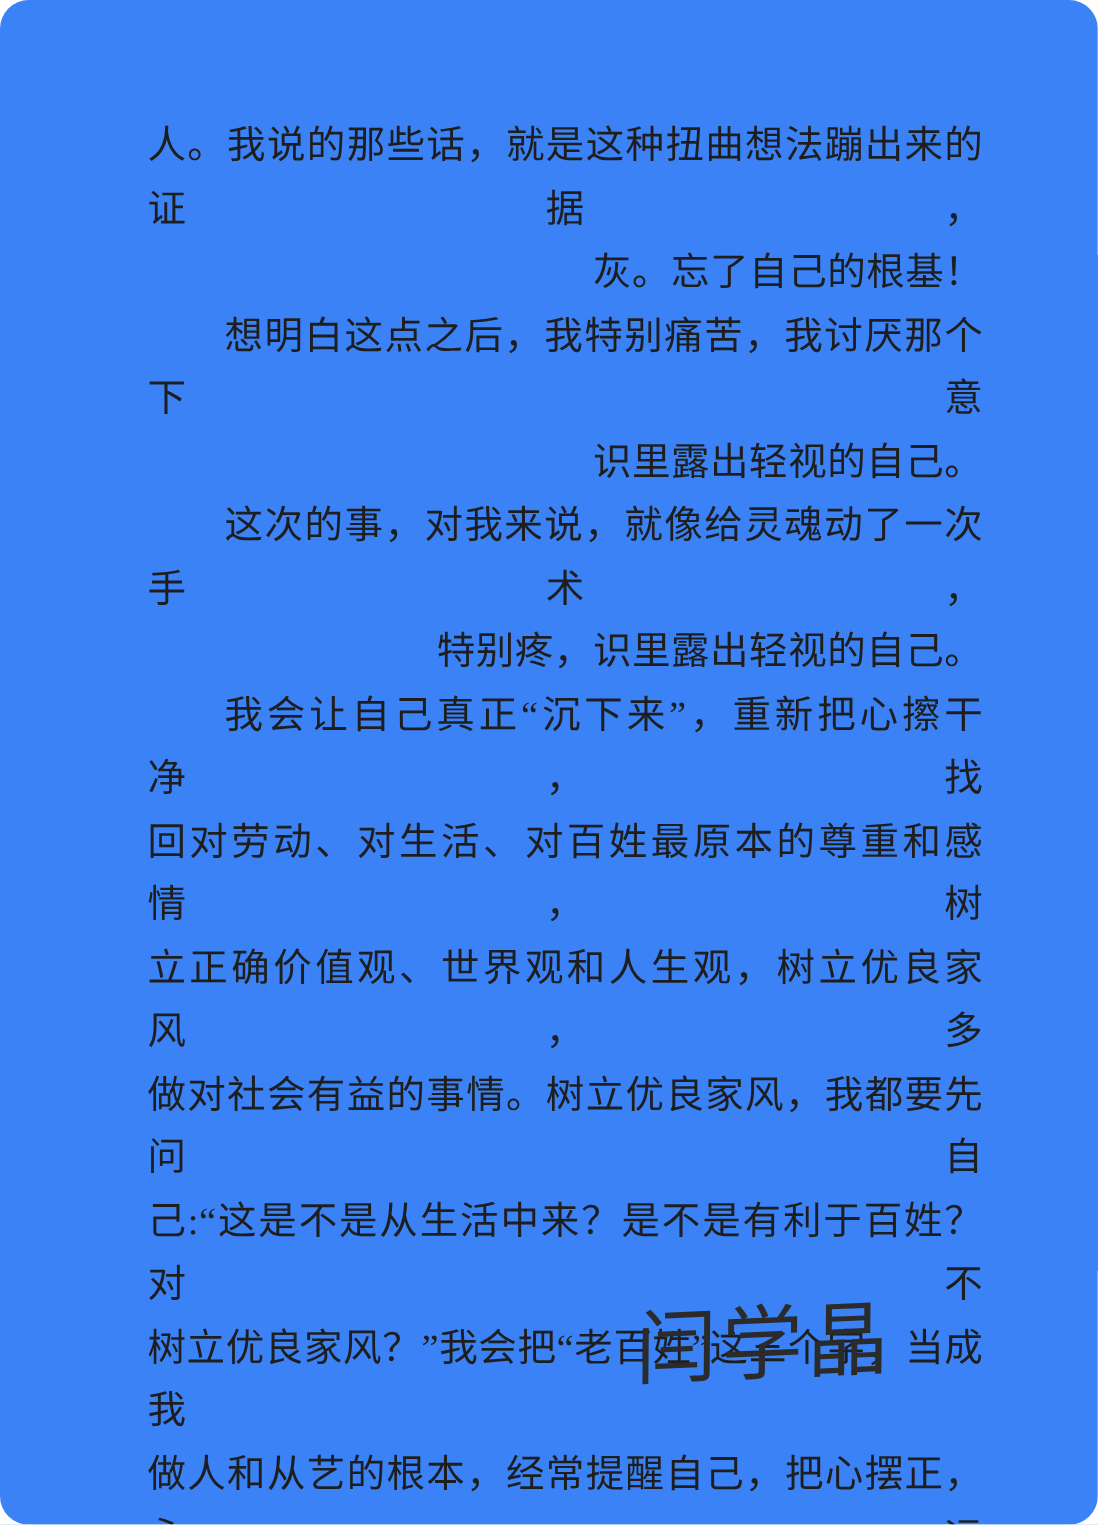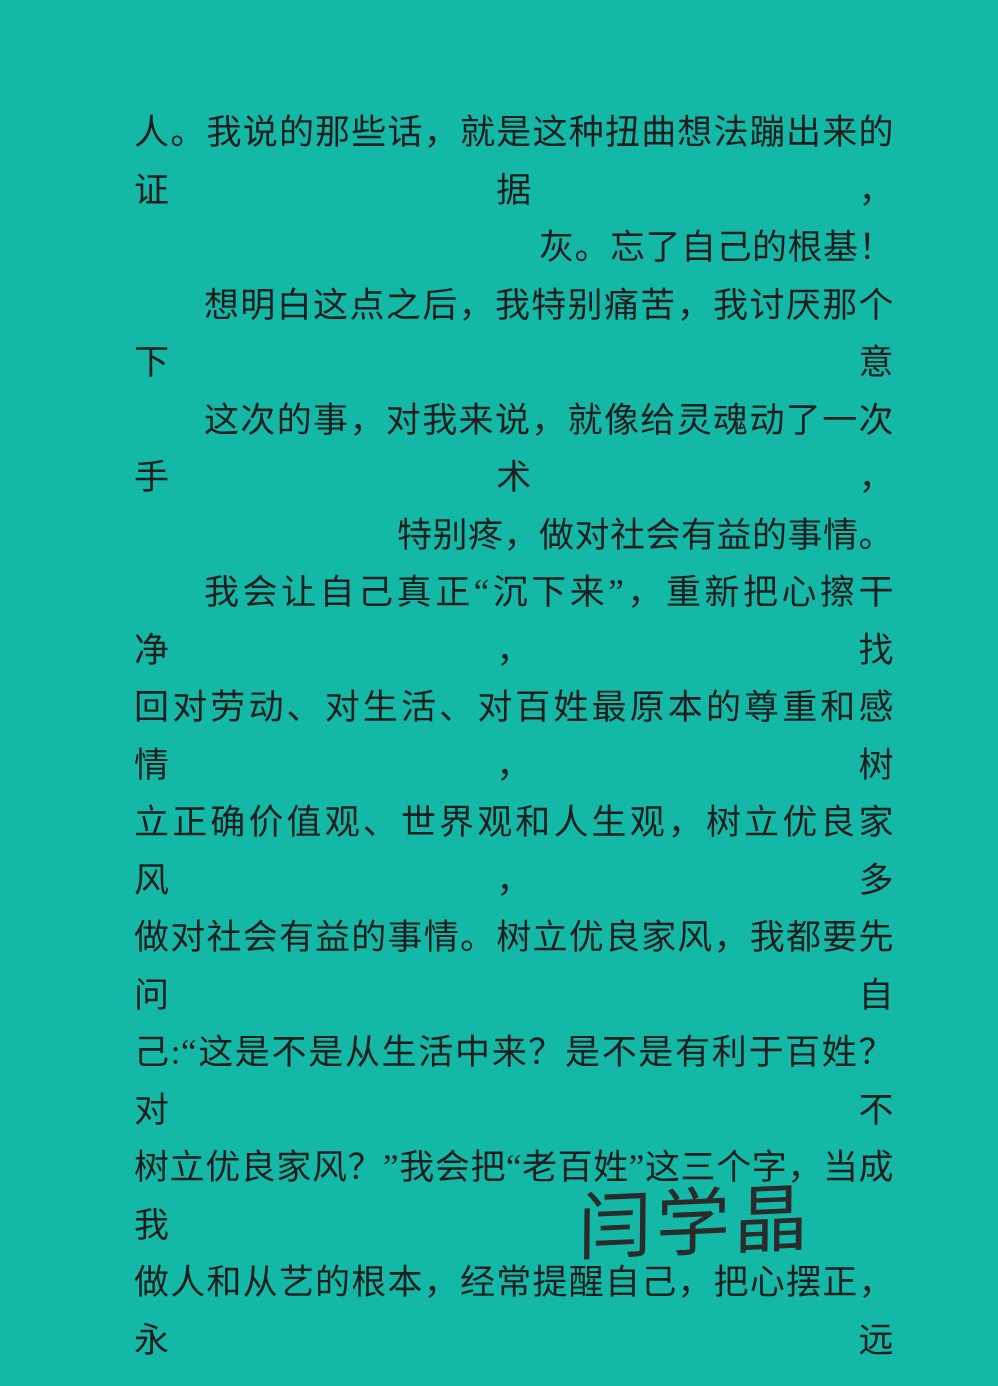--- a/index.html
+++ b/index.html
@@ -51,28 +51,29 @@
       color: #2b2b2b;
       letter-spacing: 4px;
       transform: rotate(-2.5deg) skewX(-3deg);
       transform-origin: left center;
       font-weight: 400;
     }
   </style>
 </head>
 <body>
 
-<div class="page" style="background: #14b8a6;">
+<div class="page" style="background: #3b82f6; border-radius: 26px;">
   <div class="letter-body" style="color: rgb(30, 30, 30);">
 
   <div class="line fill">人。我说的那些话，就是这种扭曲想法蹦出来的证据，</div>
       <div class="line">灰。忘了自己的根基！</div>
       <div class="line indent fill">想明白这点之后，我特别痛苦，我讨厌那个下意</div>
+      <div class="line">识里露出轻视的自己。</div>
       <div class="line indent fill">这次的事，对我来说，就像给灵魂动了一次手术，</div>
-      <div class="line">特别疼，做对社会有益的事情。</div>
+      <div class="line">特别疼，识里露出轻视的自己。</div>
       <div class="line indent fill">我会让自己真正“沉下来”，重新把心擦干净，找</div>
       <div class="line fill">回对劳动、对生活、对百姓最原本的尊重和感情，树</div>
       <div class="line fill">立正确价值观、世界观和人生观，树立优良家风，多</div>
       <div class="line fill">做对社会有益的事情。树立优良家风，我都要先问自</div>
       <div class="line fill">己:“这是不是从生活中来？是不是有利于百姓？对不</div>
       <div class="line fill">树立优良家风？”我会把“老百姓”这三个字，当成我</div>
       <div class="line fill">做人和从艺的根本，经常提醒自己，把心摆正，永远</div>
     </div>
   <div class="signature" style="color: rgb(43, 43, 43);">闫学晶</div>
 </div>

